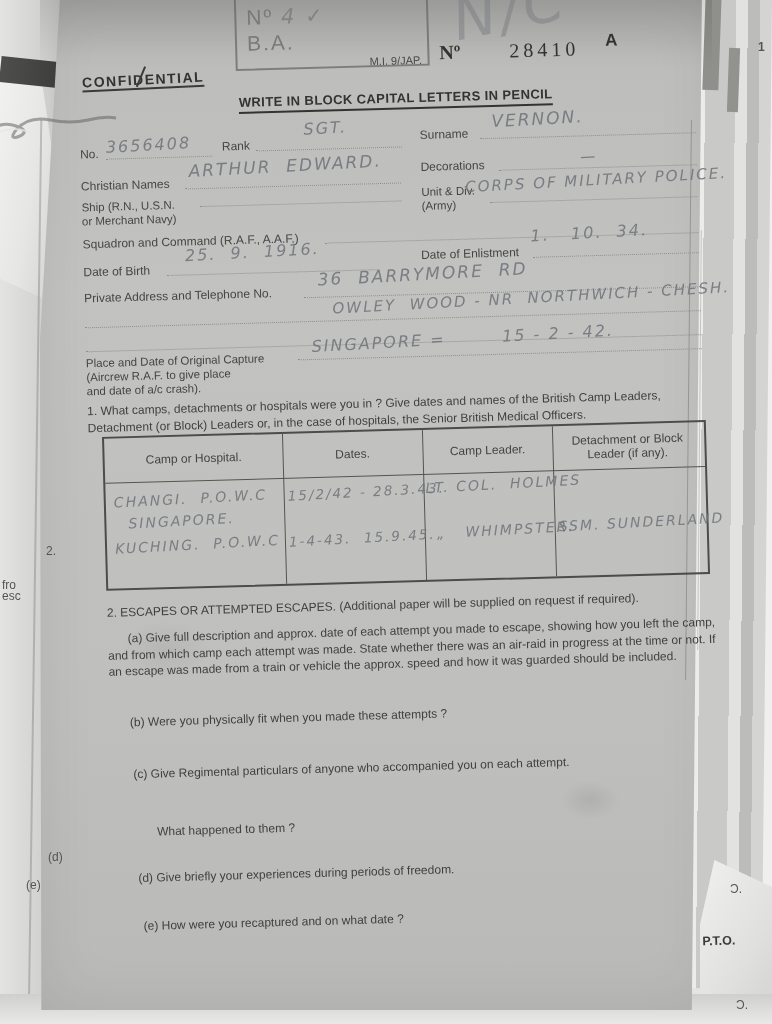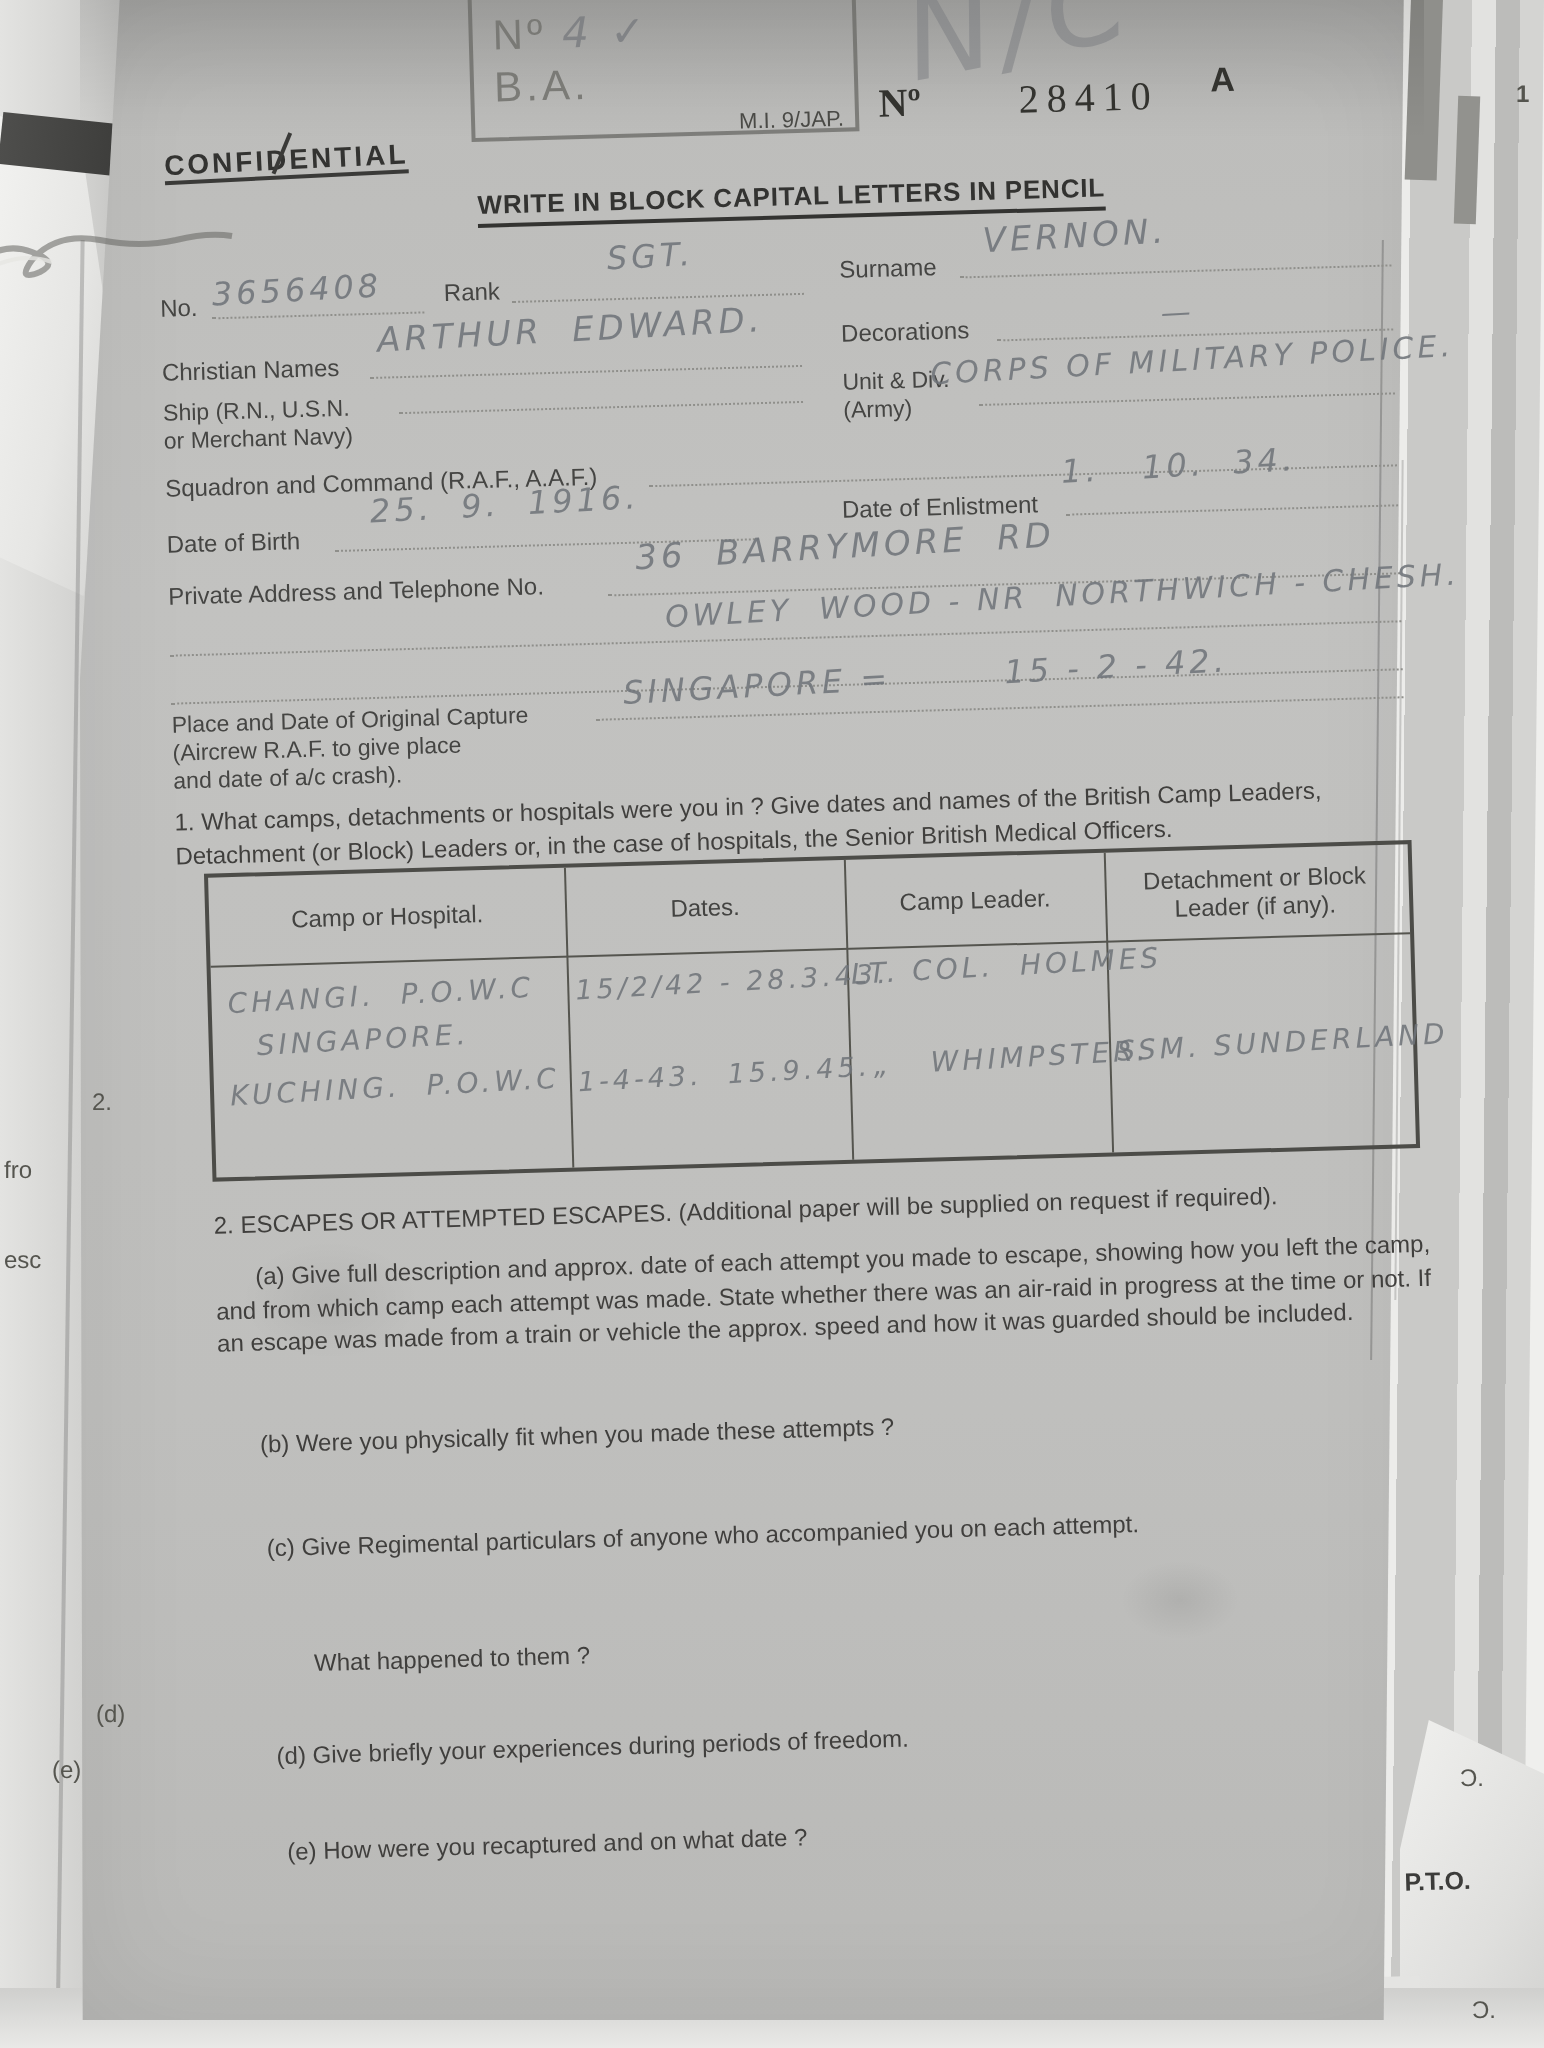--- a/index.html
+++ b/index.html
@@ -214,20 +214,20 @@
     <div class="para" style="left:56px;top:768px;">(c)  Give Regimental particulars of anyone who accompanied you on each attempt.</div>
     <div class="para" style="left:78px;top:826px;">What  happened  to  them ?</div>
     <div class="para" style="left:58px;top:872px;">(d)  Give briefly your experiences during periods of freedom.</div>
     <div class="para" style="left:62px;top:920px;">(e)  How were you recaptured and on what date ?</div>
 
     <div class="pto">P.T.O.</div>
   </div>
 
   <div class="frag" style="left:46px;top:544px;">2.</div>
   <div class="frag" style="left:2px;top:578px;">fro</div>
-  <div class="frag" style="left:2px;top:623px;">esc</div>
+  <div class="frag" style="left:2px;top:589px;">esc</div>
   <div class="frag" style="left:48px;top:850px;">(d)</div>
   <div class="frag" style="left:26px;top:878px;">(e)</div>
   <div class="frag" style="left:730px;top:882px;">Ɔ.</div>
   <div class="frag" style="left:736px;top:998px;">Ɔ.</div>
   <div class="frag" style="left:758px;top:40px;font-weight:bold;">1</div>
 
 </div>
 
 </body></html>

